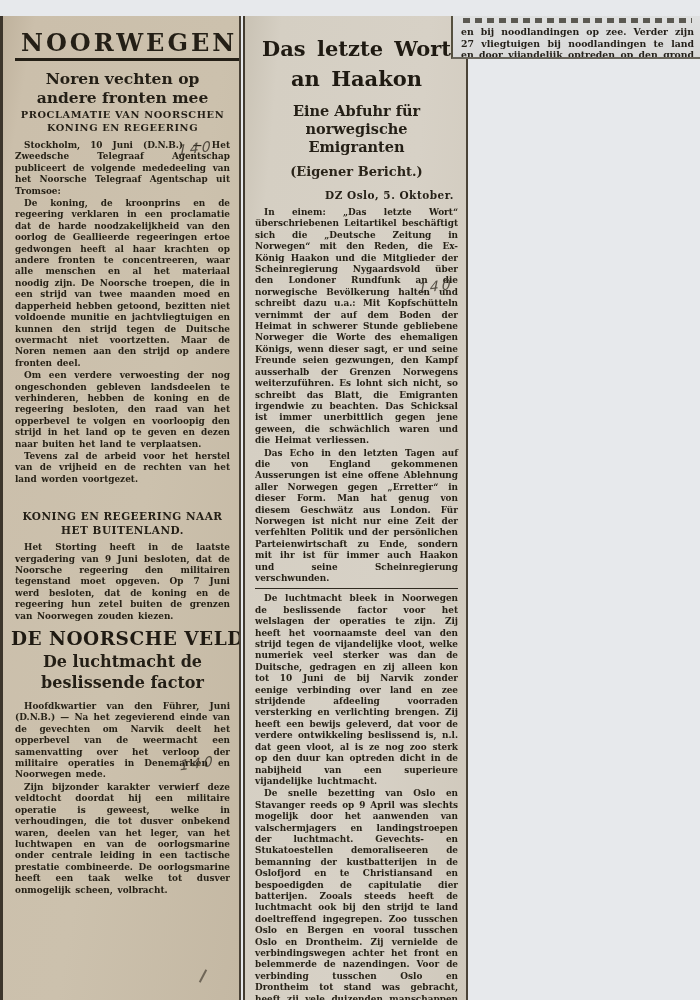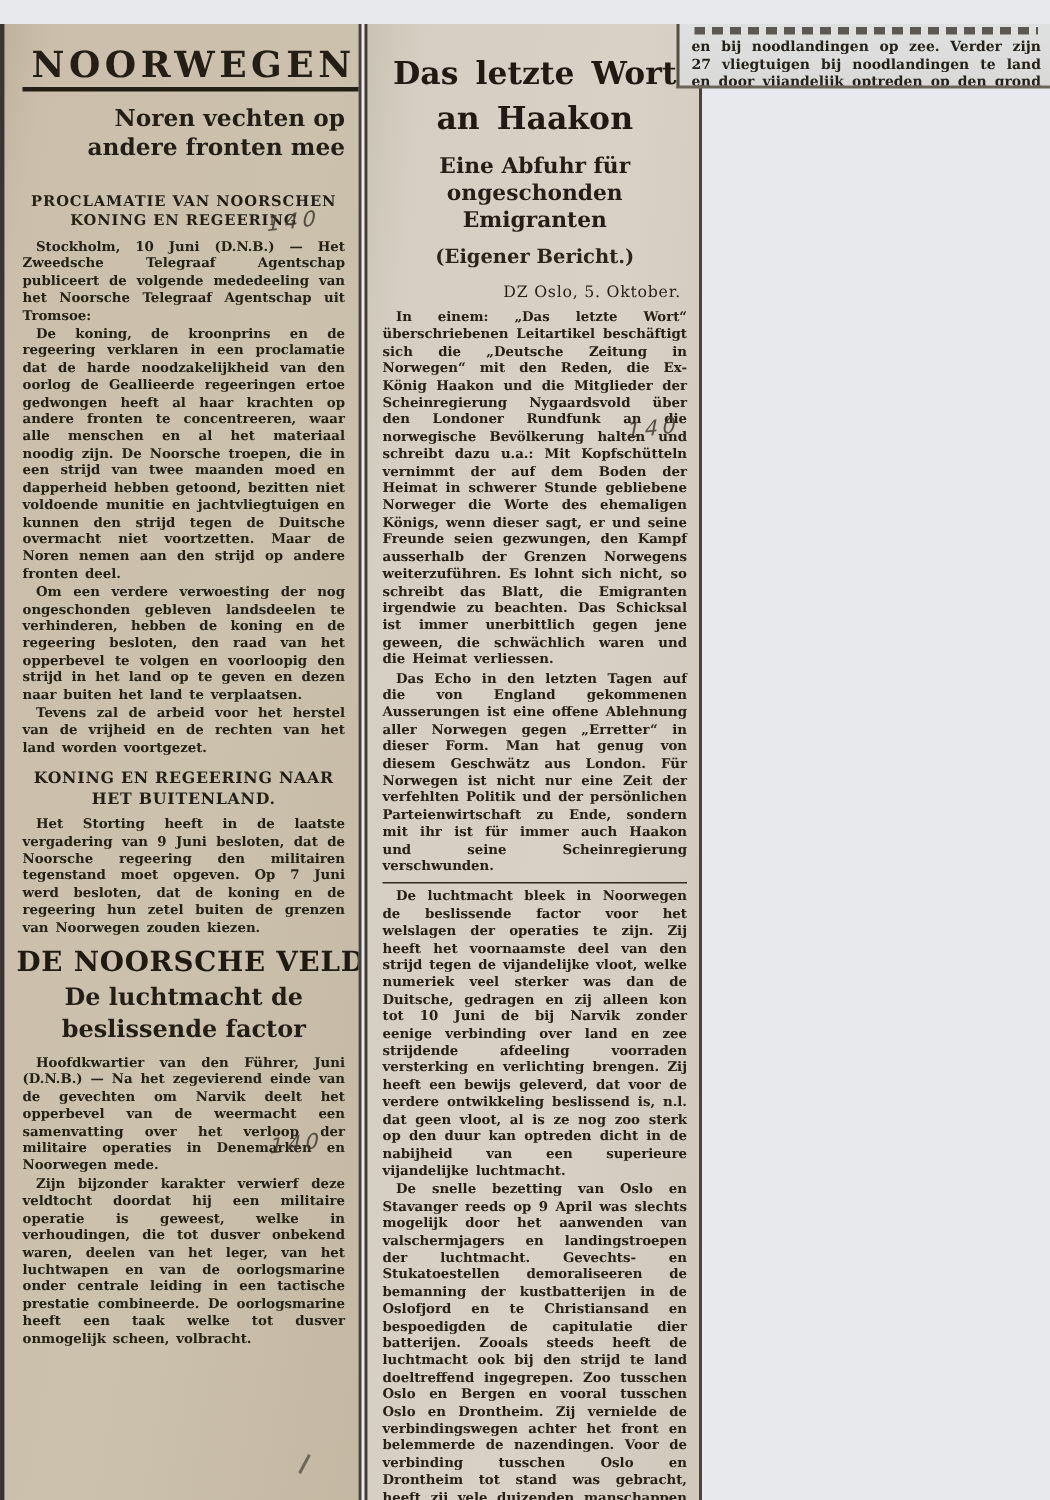--- a/index.html
+++ b/index.html
@@ -35,29 +35,29 @@
     font-weight:600;color:#262116;
   }
   .section-label{
     text-align:center;margin:2px 0 8px 0;
   }
   .section-label span{
     display:inline-block;font-size:24px;font-weight:bold;letter-spacing:3px;
     border-bottom:3px solid #241f16;padding:0 6px 1px 6px;color:#241f16;
   }
   .head-1{font-size:16.5px;font-weight:bold;text-align:center;line-height:21px;margin:0 4px 8px 4px;color:#241f16;letter-spacing:1px;}
-  .head-2{font-size:15.5px;font-weight:bold;text-align:right;line-height:19px;margin:0 0 21px 0;color:#241f16;}
+  .head-2{font-size:15.5px;font-weight:bold;text-align:center;line-height:19px;margin:0 0 1px 0;color:#241f16;}
   .kicker{font-size:9.8px;font-weight:bold;text-align:center;line-height:13px;margin:0 0 6px 0;letter-spacing:.6px;color:#241f16;}
-  .subhead-caps{font-size:10.5px;font-weight:bold;text-align:center;line-height:14px;margin:7px 0 5px 0;letter-spacing:.5px;color:#241f16;}
+  .subhead-caps{font-size:10.5px;font-weight:bold;text-align:center;line-height:14px;margin:24px 0 5px 0;letter-spacing:.5px;color:#241f16;}
   .big-head{font-size:18.5px;font-weight:bold;text-align:center;letter-spacing:.5px;margin:6px 0 2px -4px;white-space:nowrap;color:#1f1a12;}
   .sub-head2{font-size:16px;font-weight:bold;text-align:center;line-height:21px;margin:2px 0 8px 0;color:#241f16;}
   .rc-head{font-size:21px;font-weight:bold;text-align:center;line-height:30px;margin:4px 0 8px 0;color:#1f1a12;word-spacing:4px;}
   .rc-sub{font-size:14.5px;font-weight:bold;text-align:center;line-height:18px;margin:0 0 8px 0;color:#241f16;}
   .rc-credit{font-size:13px;font-weight:bold;text-align:center;margin:0 0 10px 0;color:#2a2419;}
-  .rc-dateline{font-size:10.5px;font-weight:normal;text-align:right;margin:0 4px 6px 0;color:#241f16;letter-spacing:.5px;}
+  .rc-dateline{font-size:10.5px;font-weight:bold;text-align:right;margin:0 4px 6px 0;color:#241f16;letter-spacing:.5px;}
   .divider{height:0;border-top:1.6px solid #2f2a20;margin:4px 0 4px 0;}
   .bold-run{font-weight:700;}
   
   .pencil{
     position:absolute;font-family:"DejaVu Sans","Liberation Sans",sans-serif;
     font-style:italic;font-size:14px;color:#3e382e;letter-spacing:3px;
     transform:rotate(-7deg) skewX(-8deg);opacity:.85;pointer-events:none;
   }
   .pencil-stroke{
     position:absolute;width:14px;height:0;border-top:2px solid #4a4336;
@@ -97,21 +97,21 @@
     <div class="big-head">DE NOORSCHE VELDTOCHT</div>
     <div class="sub-head2">De luchtmacht de beslissende factor</div>
 
     <p class="body-p">Hoofdkwartier van den Führer, Juni (D.N.B.) — Na het zegevierend einde van de gevechten om Narvik deelt het opperbevel van de weermacht een samenvatting over het verloop der militaire operaties in Denemarken en Noorwegen mede.</p>
     <p class="body-p">Zijn bijzonder karakter verwierf deze veldtocht doordat hij een militaire operatie is geweest, welke in verhoudingen, die tot dusver onbekend waren, deelen van het leger, van het luchtwapen en van de oorlogsmarine onder centrale leiding in een tactische prestatie combineerde. De oorlogsmarine heeft een taak welke tot dusver onmogelijk scheen, volbracht.</p>
 
   </div>
 
   <div id="right-clip" class="clip">
     <div class="rc-head">Das letzte Wort an Haakon</div>
-    <div class="rc-sub">Eine Abfuhr für ongeschonden Emigranten</div>
+    <div class="rc-sub">Eine Abfuhr für norwegische Emigranten</div>
     <div class="rc-credit">(Eigener Bericht.)</div>
     <div class="rc-dateline">DZ Oslo, 5. Oktober.</div>
 
     <p class="body-p">In einem: „Das letzte Wort“ überschriebenen Leitartikel beschäftigt sich die „Deutsche Zeitung in Norwegen“ mit den Reden, die Ex-König Haakon und die Mitglieder der Scheinregierung Nygaardsvold über den Londoner Rundfunk an die norwegische Bevölkerung halten und schreibt dazu u.a.: Mit Kopfschütteln vernimmt der auf dem Boden der Heimat in schwerer Stunde gebliebene Norweger die Worte des ehemaligen Königs, wenn dieser sagt, er und seine Freunde seien gezwungen, den Kampf ausserhalb der Grenzen Norwegens weiterzuführen. Es lohnt sich nicht, so schreibt das Blatt, die Emigranten irgendwie zu beachten. Das Schicksal ist immer unerbittlich gegen jene geween, die schwächlich waren und die Heimat verliessen.</p>
     <p class="body-p">Das Echo in den letzten Tagen auf die von England gekommenen Ausserungen ist eine offene Ablehnung aller Norwegen gegen „Erretter“ in dieser Form. Man hat genug von diesem Geschwätz aus London. Für Norwegen ist nicht nur eine Zeit der verfehlten Politik und der persönlichen Parteienwirtschaft zu Ende, sondern mit ihr ist für immer auch Haakon und seine Scheinregierung verschwunden.</p>
 
     <div class="divider"></div>
 
     <p class="body-p"><span>De luchtmacht bleek in Noorwegen de beslissende factor voor het welslagen der operaties te zijn. Zij heeft het voornaamste deel van den strijd tegen de vijandelijke vloot, welke numeriek veel sterker was dan de Duitsche, gedragen en zij alleen kon tot 10 Juni de bij Narvik zonder eenige verbinding over land en zee strijdende afdeeling voorraden versterking en verlichting brengen. </span><span class="bold-run">Zij heeft een bewijs geleverd, dat voor de verdere ontwikkeling beslissend is, n.l. dat geen vloot, al is ze nog zoo sterk op den duur kan optreden dicht in de nabijheid van een superieure vijandelijke luchtmacht.</span></p>
 

